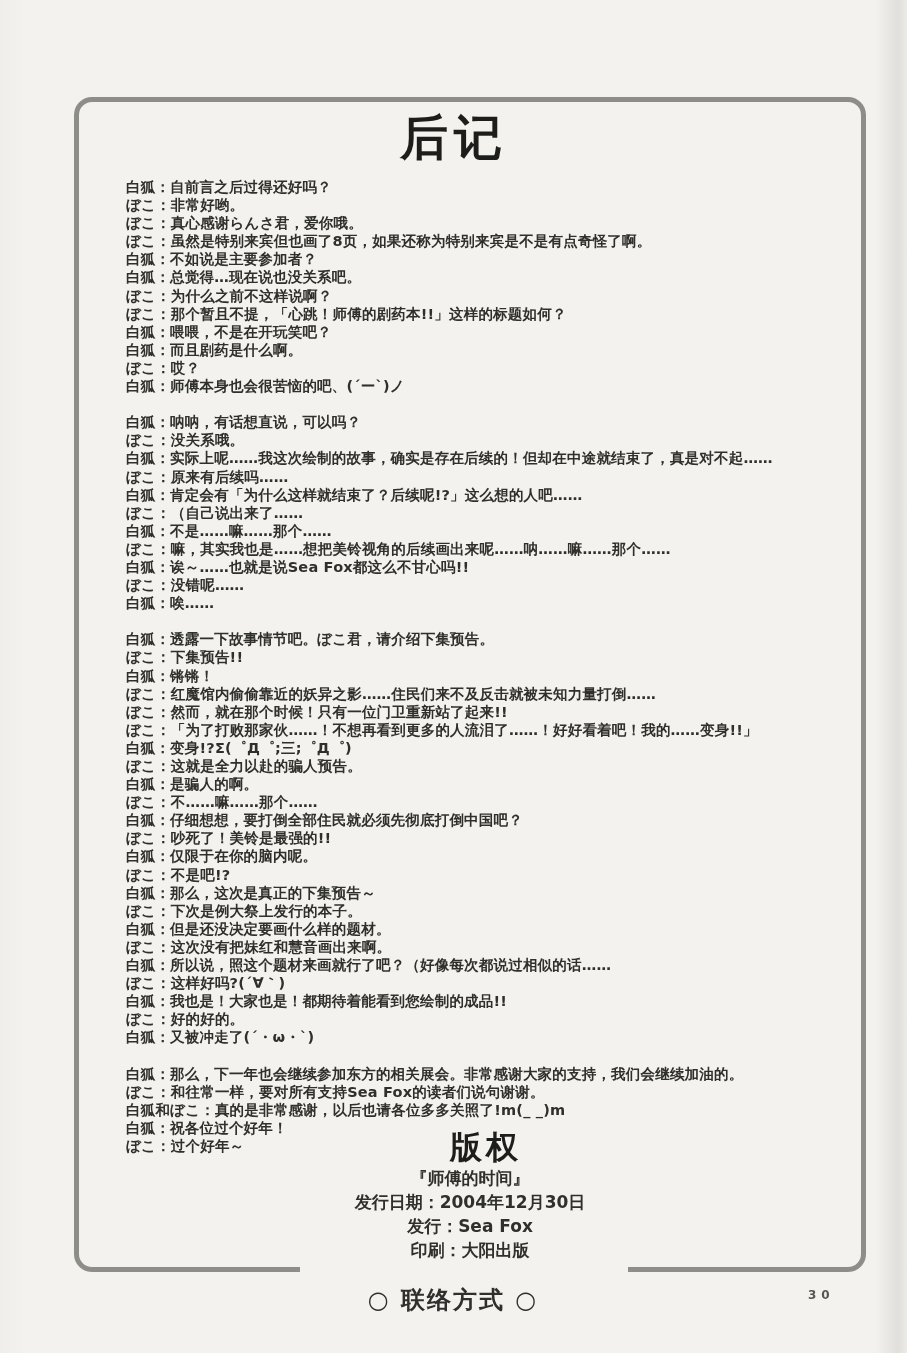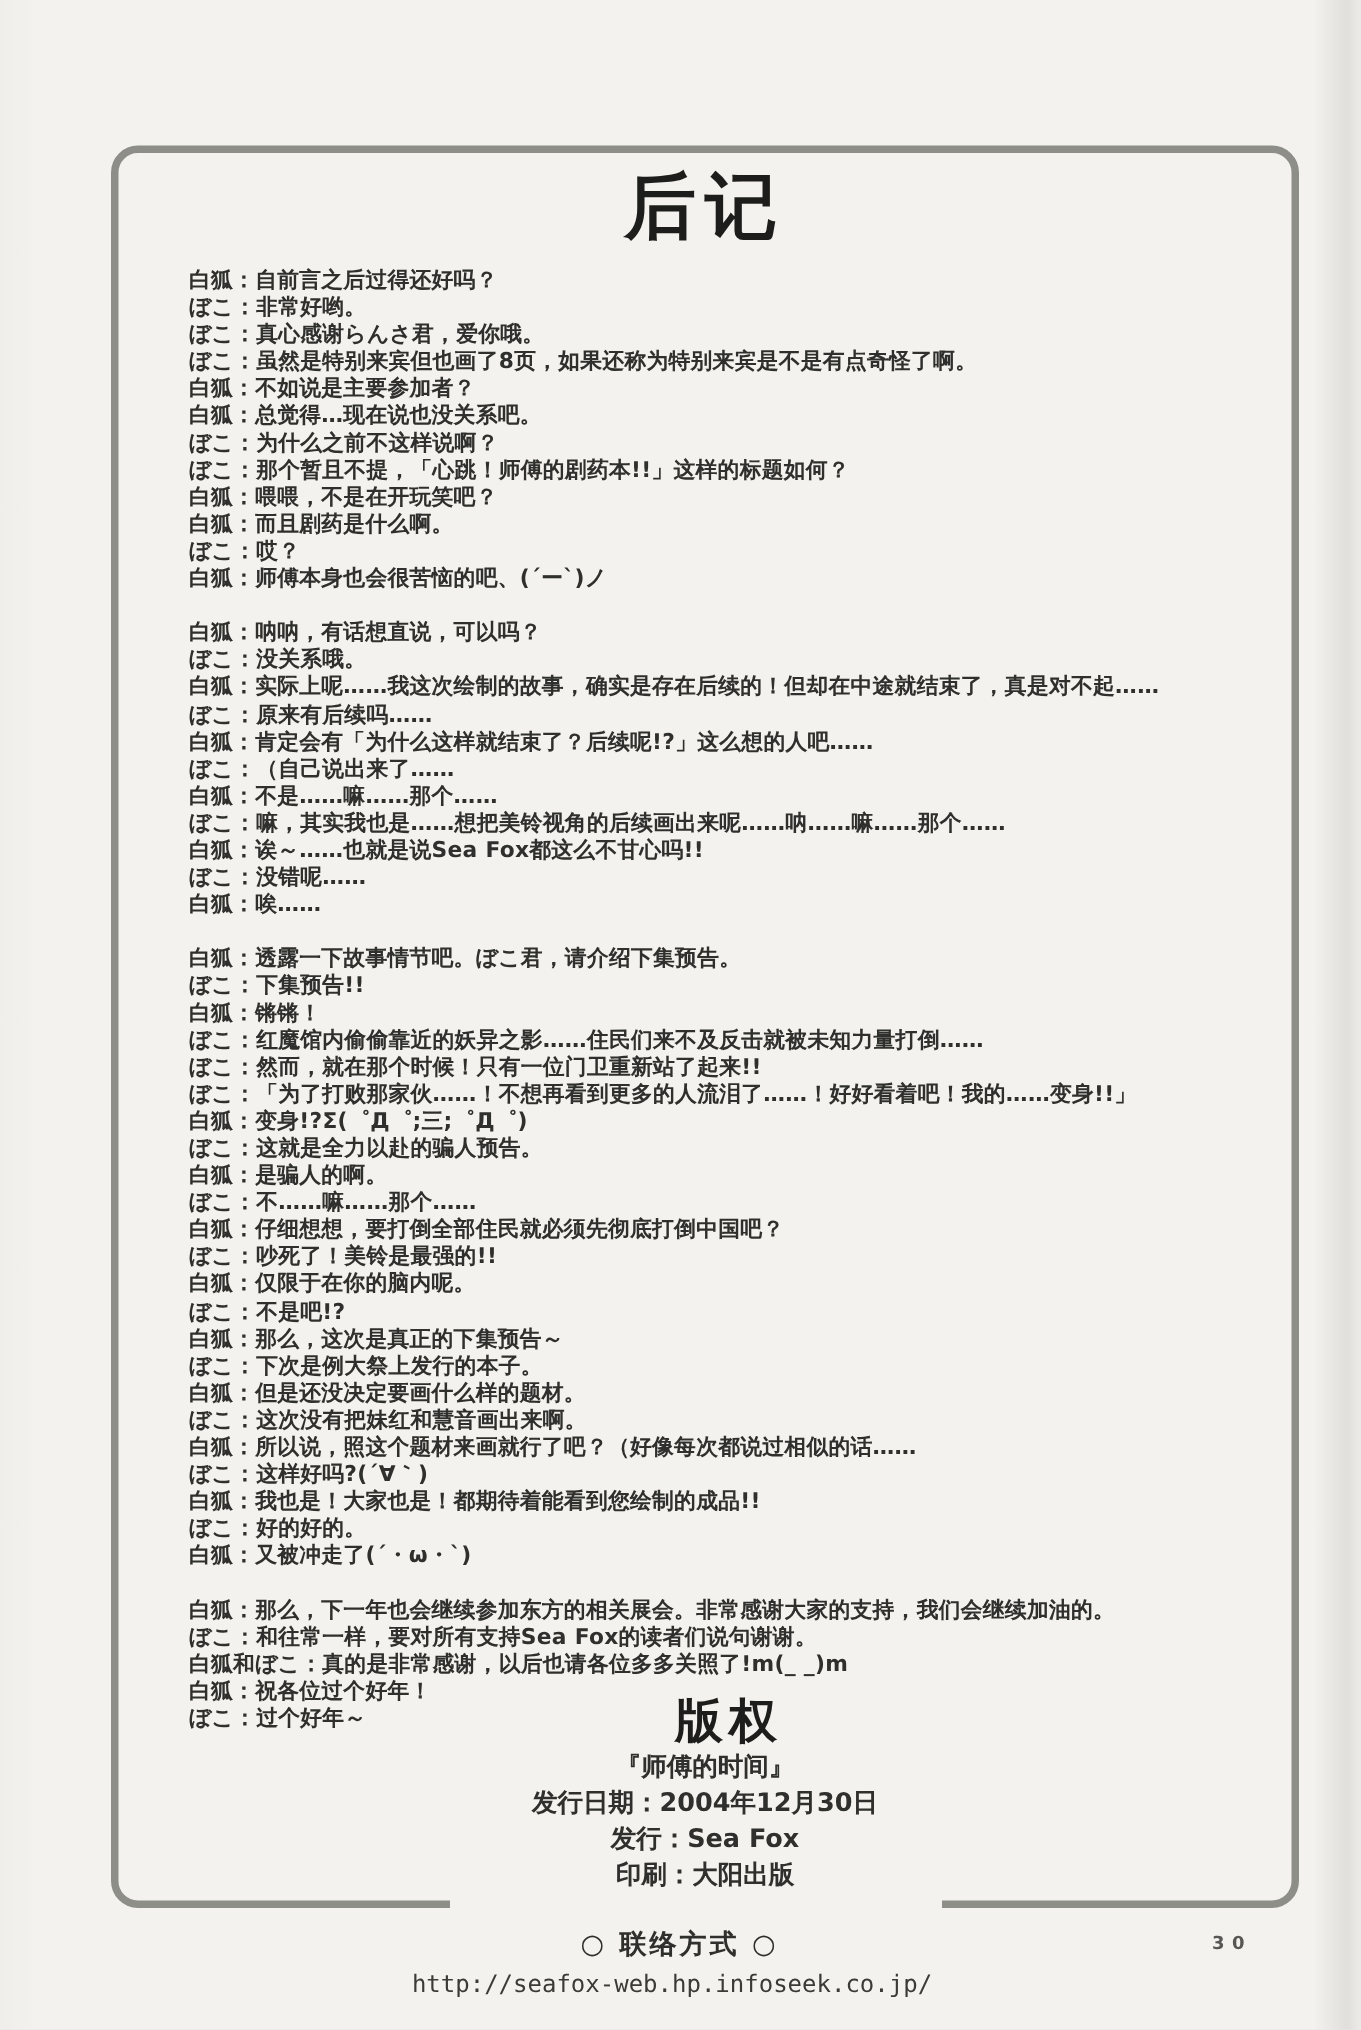--- a/index.html
+++ b/index.html
@@ -23,21 +23,21 @@
     border-radius: 18px;
   }
   .frame-gap {
     position: absolute;
     left: 300px; top: 1260px;
     width: 328px; height: 16px;
     background: #f3f2ee;
   }
   .title {
     position: absolute;
-    left: 74px; top: 106px; width: 792px;
+    left: 58px; top: 106px; width: 792px;
     margin: 0;
     text-align: center;
     font-size: 48px; font-weight: bold;
     letter-spacing: 6px;
     color: #1d1d1b;
   }
   .dialogue {
     position: absolute;
     left: 126px; top: 178px; width: 720px;
     font-size: 14.5px; line-height: 18.1px;
@@ -61,21 +61,21 @@
     text-align: center;
     font-size: 17px; line-height: 24px;
     font-weight: 600;
   }
   .footer {
     position: absolute;
     left: 0; top: 1284px; width: 896px;
     text-align: center;
   }
   .footer .contact {
-    font-size: 18px; font-weight: 600;
+    font-size: 24px; font-weight: 600;
     letter-spacing: 2px;
     padding-left: 10px;
   }
   .footer .url {
     margin-top: 5px;
     font-family: "DejaVu Sans Mono", monospace;
     font-size: 16px;
     color: #3a3a38;
   }
   .page-number {
@@ -161,17 +161,16 @@
 
   <div class="colophon">
     <div>『师傅的时间』</div>
     <div>发行日期：2004年12月30日</div>
     <div>发行：Sea Fox</div>
     <div>印刷：大阳出版</div>
   </div>
 
   <div class="footer">
     <div class="contact">○ 联络方式 ○</div>
-    <div class="url">http://seafox-web.hp.infoseek.co.jp/</div>
   </div>
 
   <div class="page-number">30</div>
 </div>
 
 </body></html>

